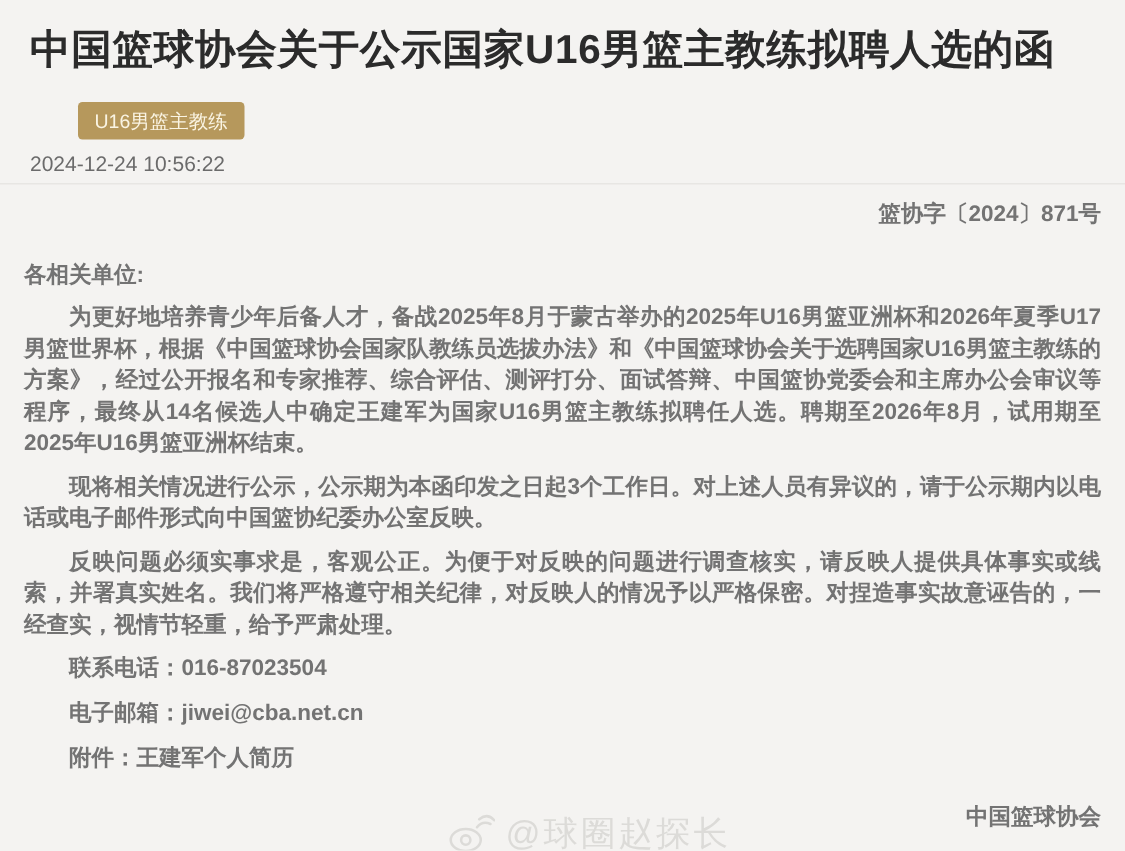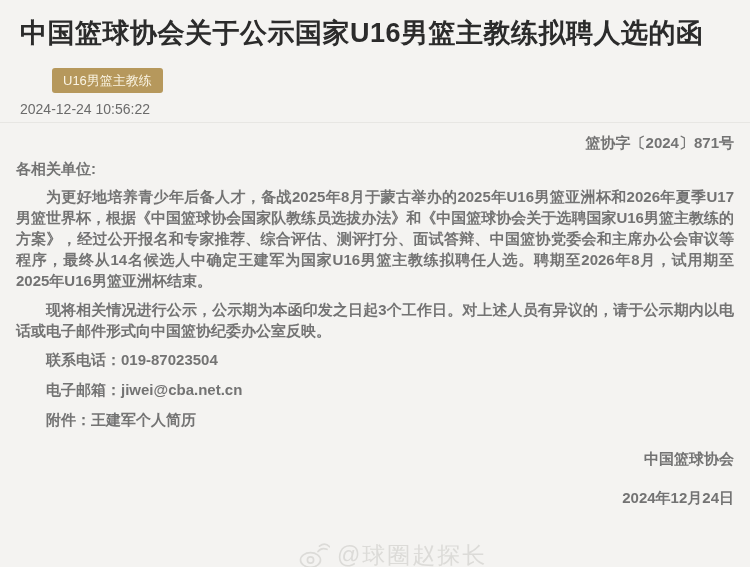--- a/index.html
+++ b/index.html
@@ -51,21 +51,21 @@
   .doc {
     font-size: 15px;
     line-height: 21px;
     color: #737373;
     font-weight: bold;
   }
   .doc-number {
     margin-top: 9px;
     text-align: right;
   }
-  .salutation { margin-top: 5px; }
+  .salutation { margin-top: 20px; }
   .para {
     margin: 7px 0 0 0;
     text-indent: 2em;
     text-align: justify;
   }
   .para + .para { margin-top: 8px; }
   .contact {
     margin: 8px 0 0 0;
     text-indent: 2em;
   }
@@ -108,22 +108,23 @@
   <div class="doc">
 
     <div class="doc-number">篮协字〔2024〕871号</div>
 
     <div class="salutation">各相关单位:</div>
 
     <p class="para">为更好地培养青少年后备人才，备战2025年8月于蒙古举办的2025年U16男篮亚洲杯和2026年夏季U17男篮世界杯，根据《中国篮球协会国家队教练员选拔办法》和《中国篮球协会关于选聘国家U16男篮主教练的方案》，经过公开报名和专家推荐、综合评估、测评打分、面试答辩、中国篮协党委会和主席办公会审议等程序，最终从14名候选人中确定王建军为国家U16男篮主教练拟聘任人选。聘期至2026年8月，试用期至2025年U16男篮亚洲杯结束。</p>
 
     <p class="para">现将相关情况进行公示，公示期为本函印发之日起3个工作日。对上述人员有异议的，请于公示期内以电话或电子邮件形式向中国篮协纪委办公室反映。</p>
 
+    <p class="para">反映问题必须实事求是，客观公正。为便于对反映的问题进行调查核实，请反映人提供具体事实或线索，并署真实姓名。我们将严格遵守相关纪律，对反映人的情况予以严格保密。对捏造事实故意诬告的，一经查实，视情节轻重，给予严肃处理。</p>
 
-    <p class="contact">联系电话：019-87023504</p>
+    <p class="contact">联系电话：016-87023504</p>
 
     <p class="contact">电子邮箱：jiwei@cba.net.cn</p>
 
     <p class="contact">附件：王建军个人简历</p>
 
     <div class="sign">中国篮球协会</div>
 
     <div class="sign">2024年12月24日</div>
 
   </div>

